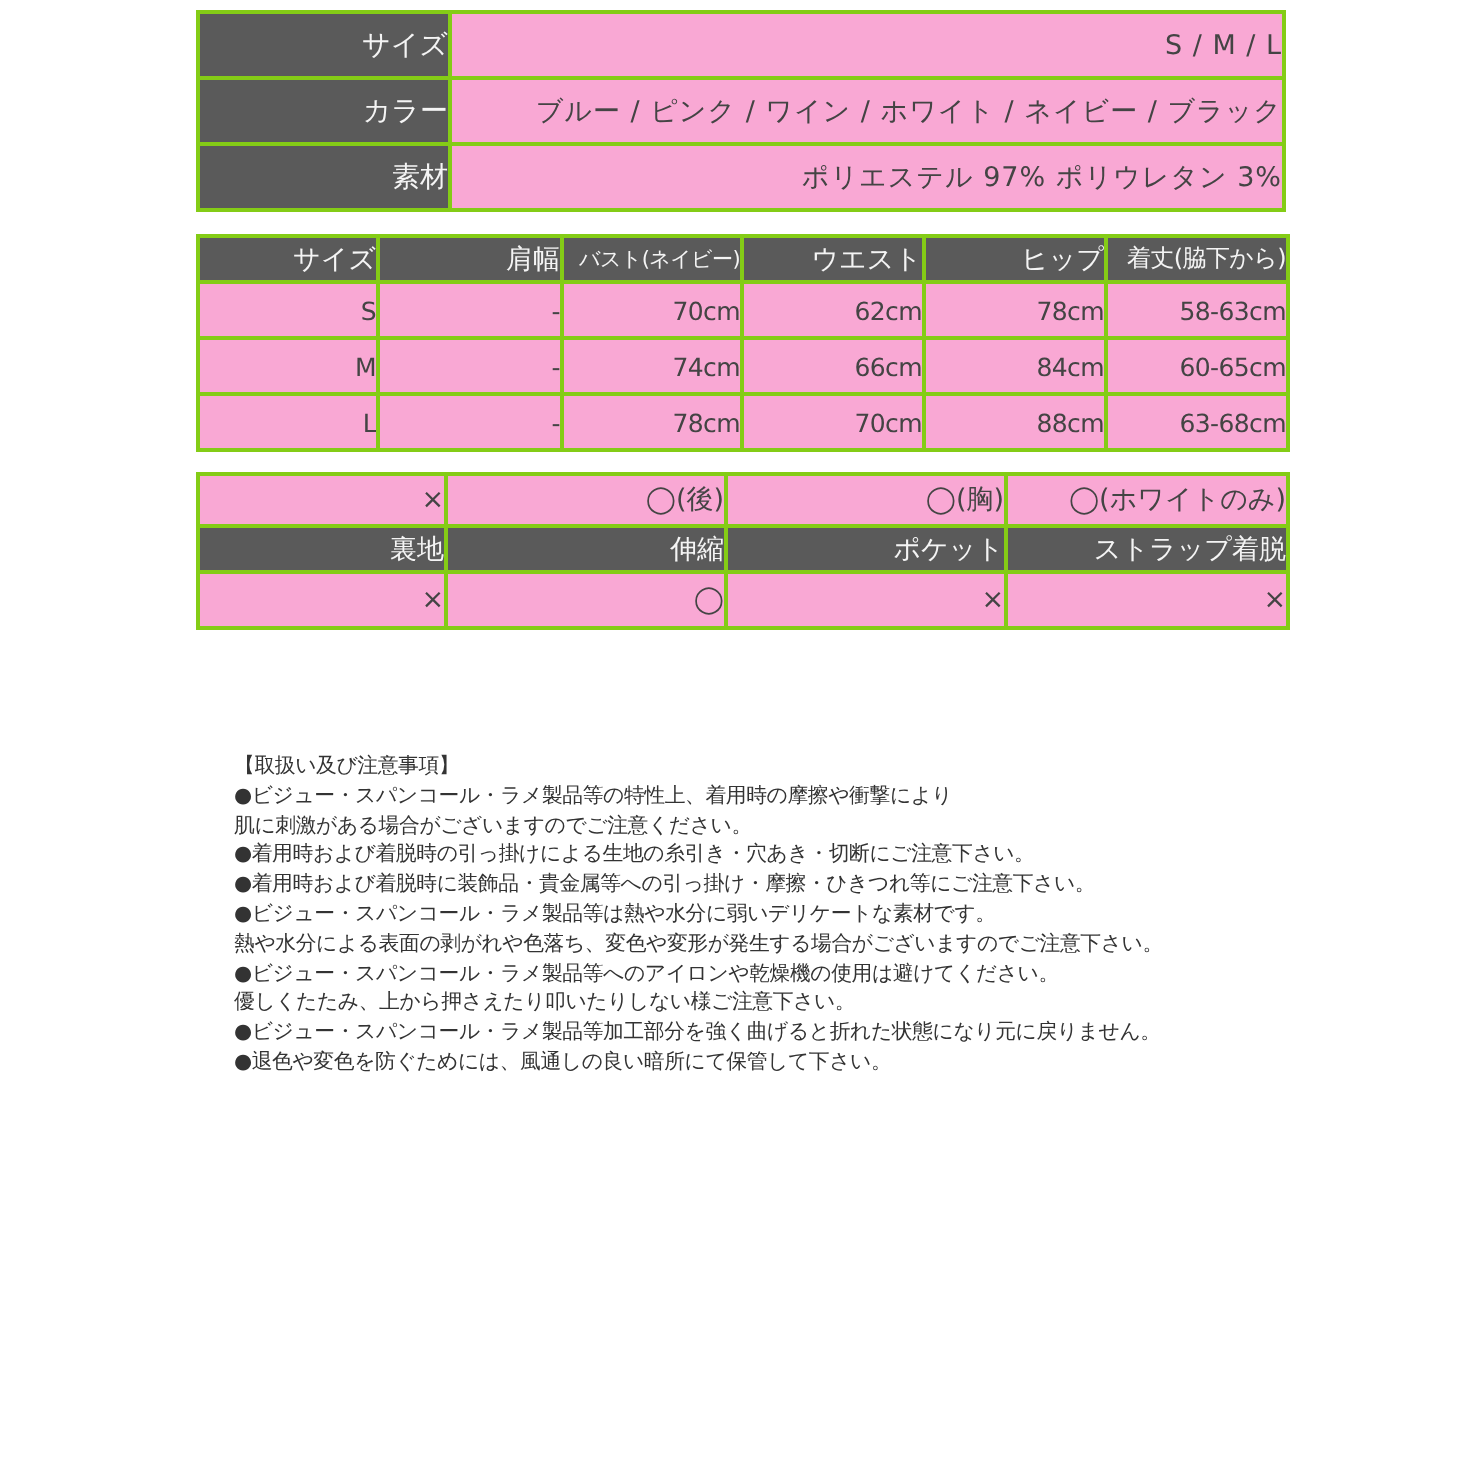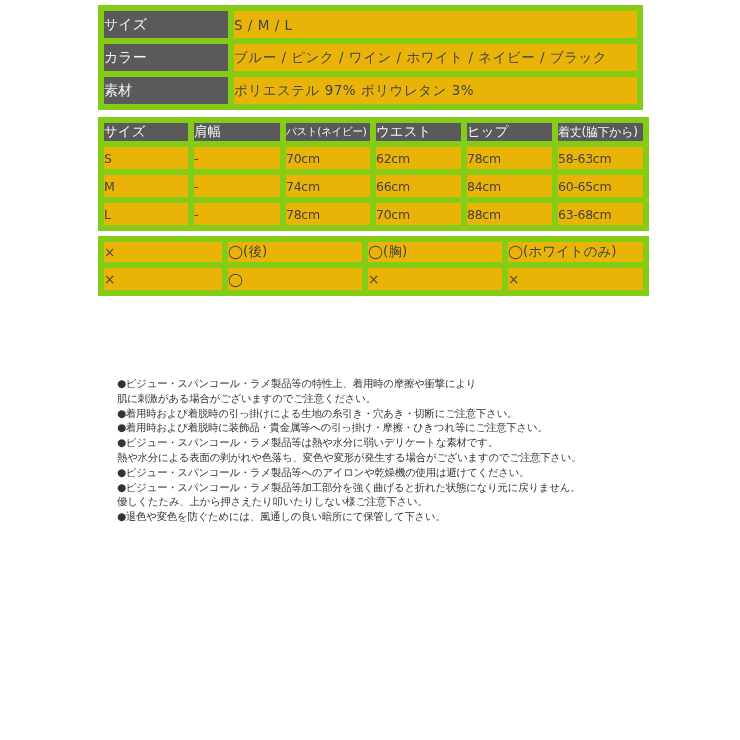--- a/index.html
+++ b/index.html
@@ -16,34 +16,34 @@
     color: #333333;
   }
   table {
     border-collapse: collapse;
     position: absolute;
     left: 98px;
     width: 545px;
     table-layout: fixed;
   }
   td, th {
-    border: 6px solid #84cc16;
-    text-align: left;
+    border: 2px solid #84cc16;
+    text-align: right;
     vertical-align: middle;
     padding: 0;
     overflow: hidden;
     white-space: nowrap;
   }
   th {
     background: #5a5a5a;
     color: #f4f4f4;
     font-weight: normal;
   }
   td {
-    background: #eab308;
+    background: #f9a8d4;
     color: #444444;
   }
 
   
   #spec-table { top: 5px; }
   #spec-table tr { height: 33px; }
   #spec-table th { width: 124px; font-size: 14px; }
   #spec-table td { font-size: 13.5px; letter-spacing: 0.5px; }
 
   
@@ -160,33 +160,40 @@
       <col class="c3">
       <col class="c4">
   </colgroup>
   <tbody>
   <tr class="row">
     <td>×</td>
     <td>◯(後)</td>
     <td>◯(胸)</td>
     <td>◯(ホワイトのみ)</td>
   </tr>
+  <tr class="hdr">
+    <th>裏地</th>
+    <th>伸縮</th>
+    <th>ポケット</th>
+    <th>ストラップ着脱</th>
+  </tr>
   <tr class="row last">
     <td>×</td>
     <td>◯</td>
     <td>×</td>
     <td>×</td>
   </tr>
 </tbody>
   </table>
 
 <div id="notes">
+  <div class="line">【取扱い及び注意事項】</div>
   <div class="line">●ビジュー・スパンコール・ラメ製品等の特性上、着用時の摩擦や衝撃により</div>
   <div class="line">肌に刺激がある場合がございますのでご注意ください。</div>
   <div class="line">●着用時および着脱時の引っ掛けによる生地の糸引き・穴あき・切断にご注意下さい。</div>
   <div class="line">●着用時および着脱時に装飾品・貴金属等への引っ掛け・摩擦・ひきつれ等にご注意下さい。</div>
   <div class="line">●ビジュー・スパンコール・ラメ製品等は熱や水分に弱いデリケートな素材です。</div>
   <div class="line">熱や水分による表面の剥がれや色落ち、変色や変形が発生する場合がございますのでご注意下さい。</div>
   <div class="line">●ビジュー・スパンコール・ラメ製品等へのアイロンや乾燥機の使用は避けてください。</div>
+  <div class="line">優しくたたみ、上から押さえたり叩いたりしない様ご注意下さい。</div>
   <div class="line">●ビジュー・スパンコール・ラメ製品等加工部分を強く曲げると折れた状態になり元に戻りません。</div>
-  <div class="line">優しくたたみ、上から押さえたり叩いたりしない様ご注意下さい。</div>
   <div class="line">●退色や変色を防ぐためには、風通しの良い暗所にて保管して下さい。</div>
 </div>
 
 </body></html>

